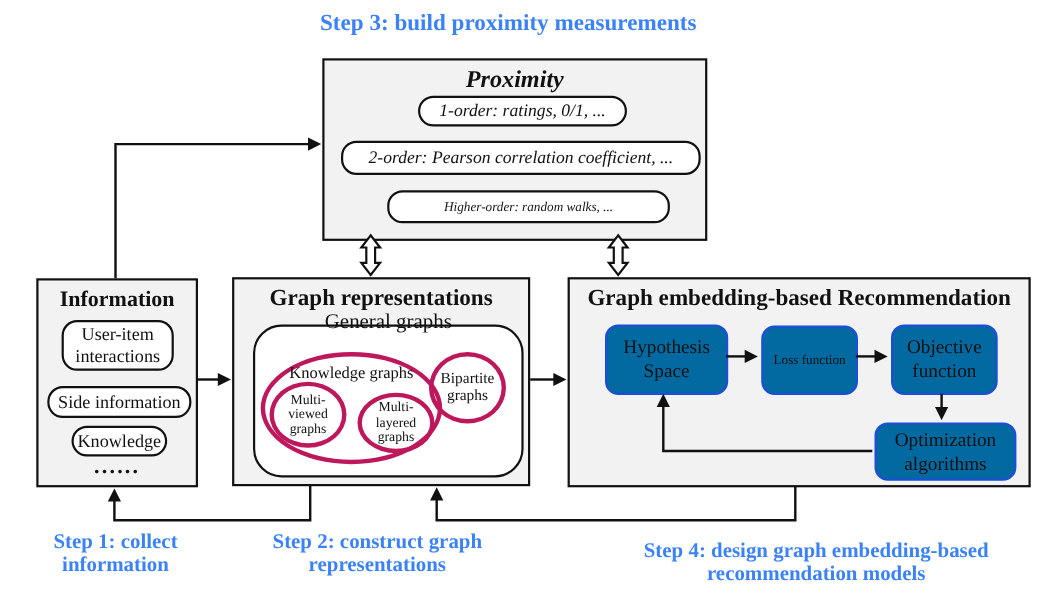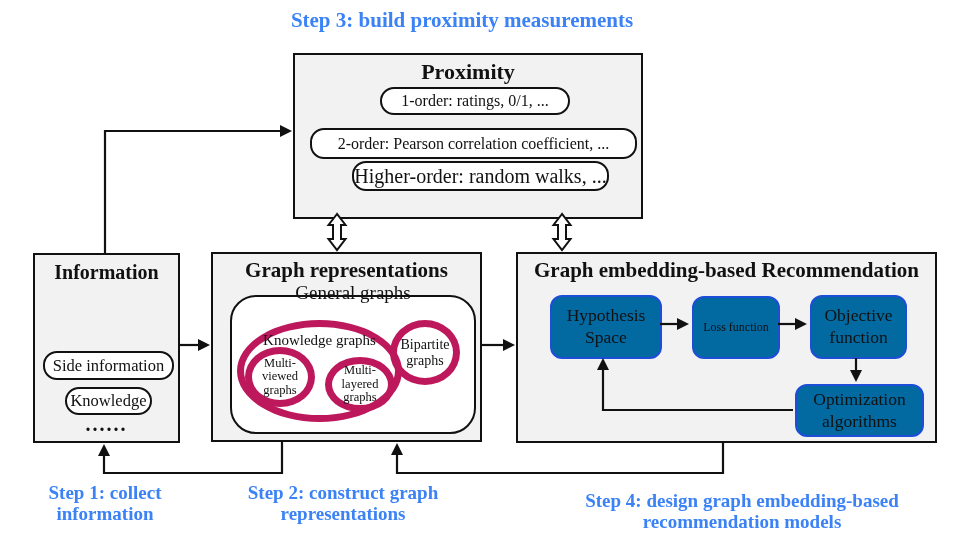--- a/index.html
+++ b/index.html
@@ -21,21 +21,21 @@
     display:flex; align-items:center; justify-content:center;
     text-align:center; white-space:nowrap;
   }
   .node {
     position:absolute; background:#0369a1; border:2px solid #1d4ed8;
     border-radius:12px; box-sizing:border-box;
     display:flex; align-items:center; justify-content:center;
     text-align:center; line-height:1.25;
   }
   .ellipse {
-    position:absolute; border:7px solid #be185d; border-radius:50%;
+    position:absolute; border:4px solid #be185d; border-radius:50%;
     box-sizing:border-box; background:transparent;
     display:flex; align-items:center; justify-content:center;
     text-align:center;
   }
   .lbl { position:absolute; text-align:center; }
   .blue-step {
     position:absolute; color:#3b82f6; font-weight:700; text-align:center;
     white-space:pre-line; line-height:21px; font-size:19px;
   }
   svg.overlay {
@@ -48,29 +48,30 @@
   svg.overlay polygon.hd { fill:#111; stroke:none; }
   svg.overlay path.dbl { fill:#ffffff; stroke:#111; stroke-width:2; }
 </style>
 </head>
 <body>
 
 <div id="canvas">
 
   <div class="blue-step" style="left:250px; top:8px; width:424px; font-size:21px; line-height:24px;">Step 3: build proximity measurements</div>
 
-  <div class="box" style="left:293px; top:53px; width:350px; height:166px;">
+  <div class="box" style="left:293px; top:53px; width:350px; height:166px;font-style:italic;">
     <div class="box-title" style="top:4px; font-size:22px;">Proximity</div>
     <div class="pill" style="left:85px; top:32px; width:190px; height:28px; font-size:16px;">1-order: ratings, 0/1, ...</div>
     <div class="pill" style="left:15px; top:73px; width:327px; height:31px; font-size:16px;">2-order: Pearson correlation coefficient, ...</div>
-    <div class="pill" style="left:57px; top:106px; width:257px; height:30px; font-size:20px;">Higher-order: random walks, ...</div>
+    <div class="pill" style="left:57px; top:118px; width:257px; height:30px; font-size:12px;">Higher-order: random walks, ...</div>
   </div>
 
   <div class="box" style="left:33px; top:253px; width:147px; height:190px;">
     <div class="box-title" style="top:6px; font-size:20px;">Information</div>
+    <div class="pill" style="left:21px; top:36px; width:102px; height:46px; font-size:16.5px; white-space:normal; line-height:1.2;">User-item interactions</div>
     <div class="pill" style="left:8px; top:96px; width:131px; height:29px; font-size:16.5px;">Side information</div>
     <div class="pill" style="left:30px; top:132px; width:87px; height:28px; font-size:16.5px;">Knowledge</div>
     <div class="lbl" style="left:0; right:0; top:158px; font-size:20px; font-weight:700; letter-spacing:2px;">......</div>
   </div>
 
   <div class="box" style="left:211px; top:252px; width:271px; height:190px;">
     <div class="box-title" style="top:4px; font-size:21px;">Graph representations</div>
     <div style="position:absolute; left:17px; top:41px; width:246px; height:139px; background:#ffffff; border:2px solid #111; border-radius:26px; box-sizing:border-box;"></div>
     <div class="lbl" style="left:17px; top:28px; width:246px; font-size:19px;">General graphs</div>
     <div class="ellipse" style="left:24px; top:66px; width:165px; height:102px;"></div>

